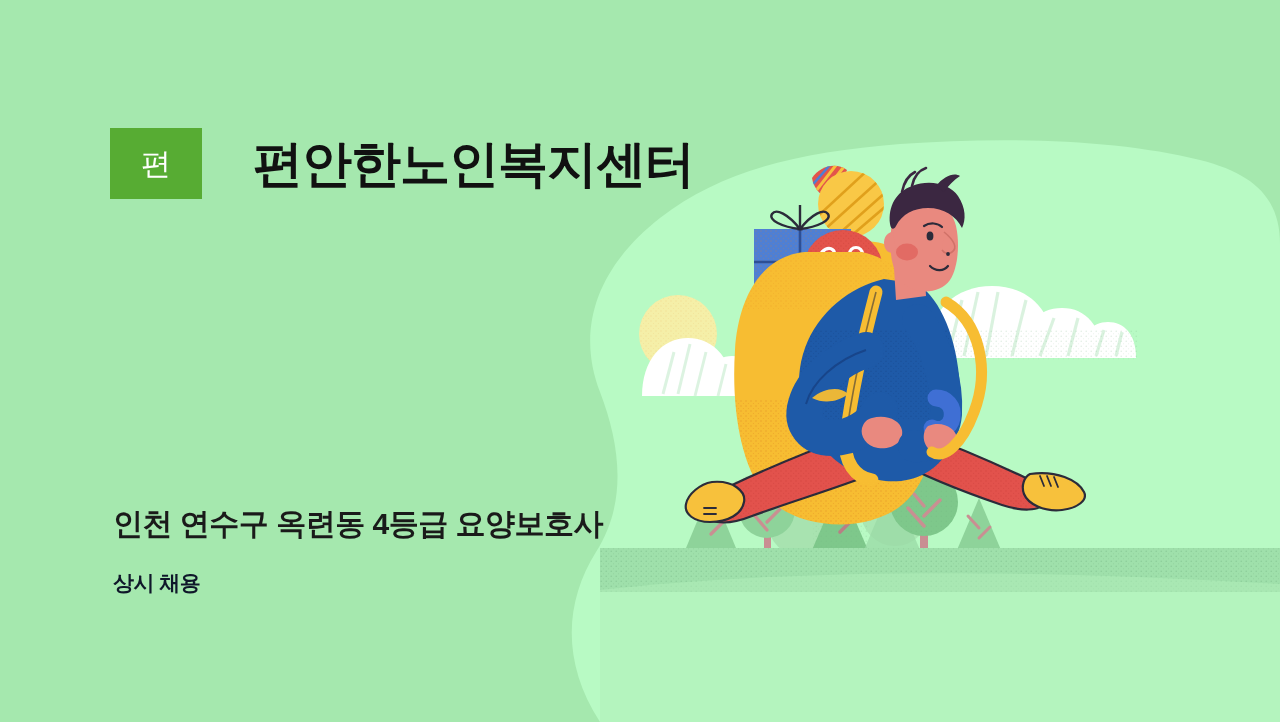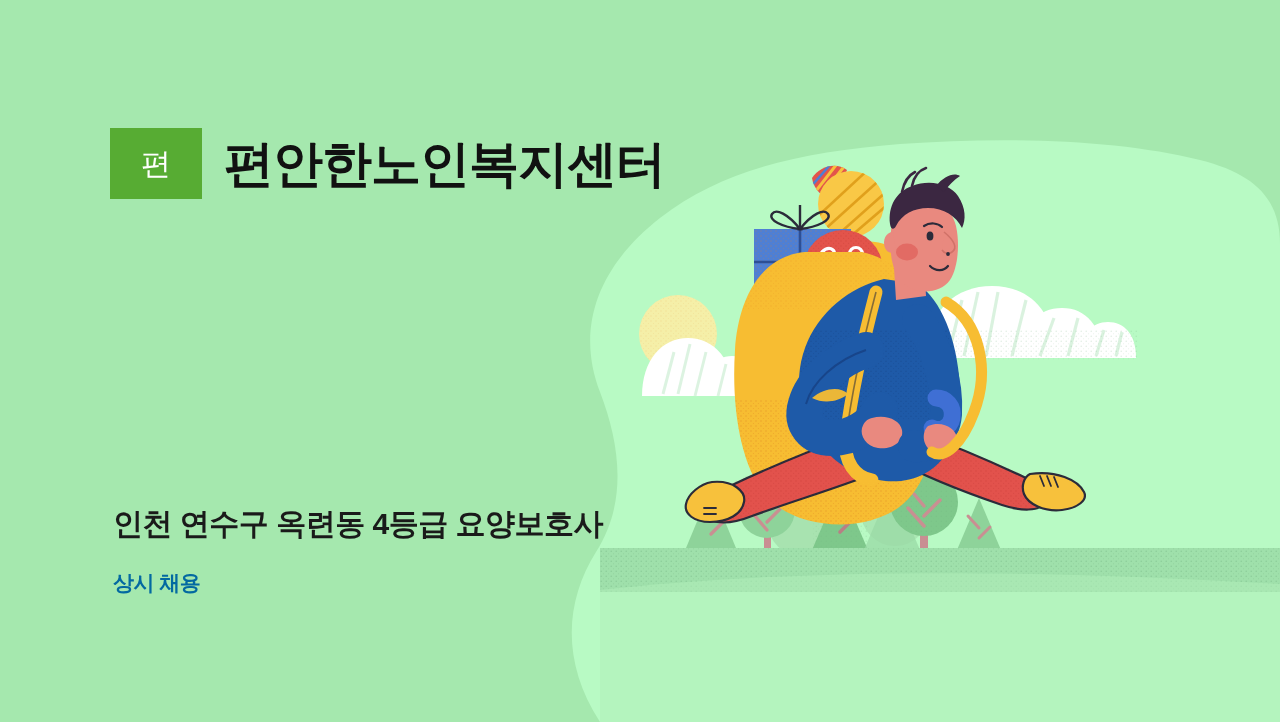--- a/index.html
+++ b/index.html
@@ -26,30 +26,30 @@
   }
   #logo-badge {
     width:92px; height:71px;
     background:#57ac33;
     display:flex; align-items:center; justify-content:center;
     color:#ffffff; font-size:30px; font-weight:400;
     line-height:1; letter-spacing:0;
   }
   #brand-name {
     font-size:50px; font-weight:700; color:#111111;
-    line-height:1; white-space:nowrap; letter-spacing:-1px;
+    line-height:1; white-space:nowrap; letter-spacing:-1px;margin-left:29px;
   }
   #job-title {
     position:absolute; left:113px; top:506px;
     font-size:30px; font-weight:700; color:#1a1a1a;
     line-height:1.2; white-space:nowrap; letter-spacing:-0.5px;text-align:right;
   }
   #job-status {
     position:absolute; left:113px; top:570px;
-    font-size:21px; font-weight:700; color:#0369a1;
+    font-size:21px; font-weight:700; color:#0f172a;
     line-height:1.2; white-space:nowrap; letter-spacing:-0.5px;
   }
 </style>
 </head>
 <body>
 
 <div id="card">
 
   <svg id="art" viewBox="0 0 1280 722" xmlns="http://www.w3.org/2000/svg">
 

